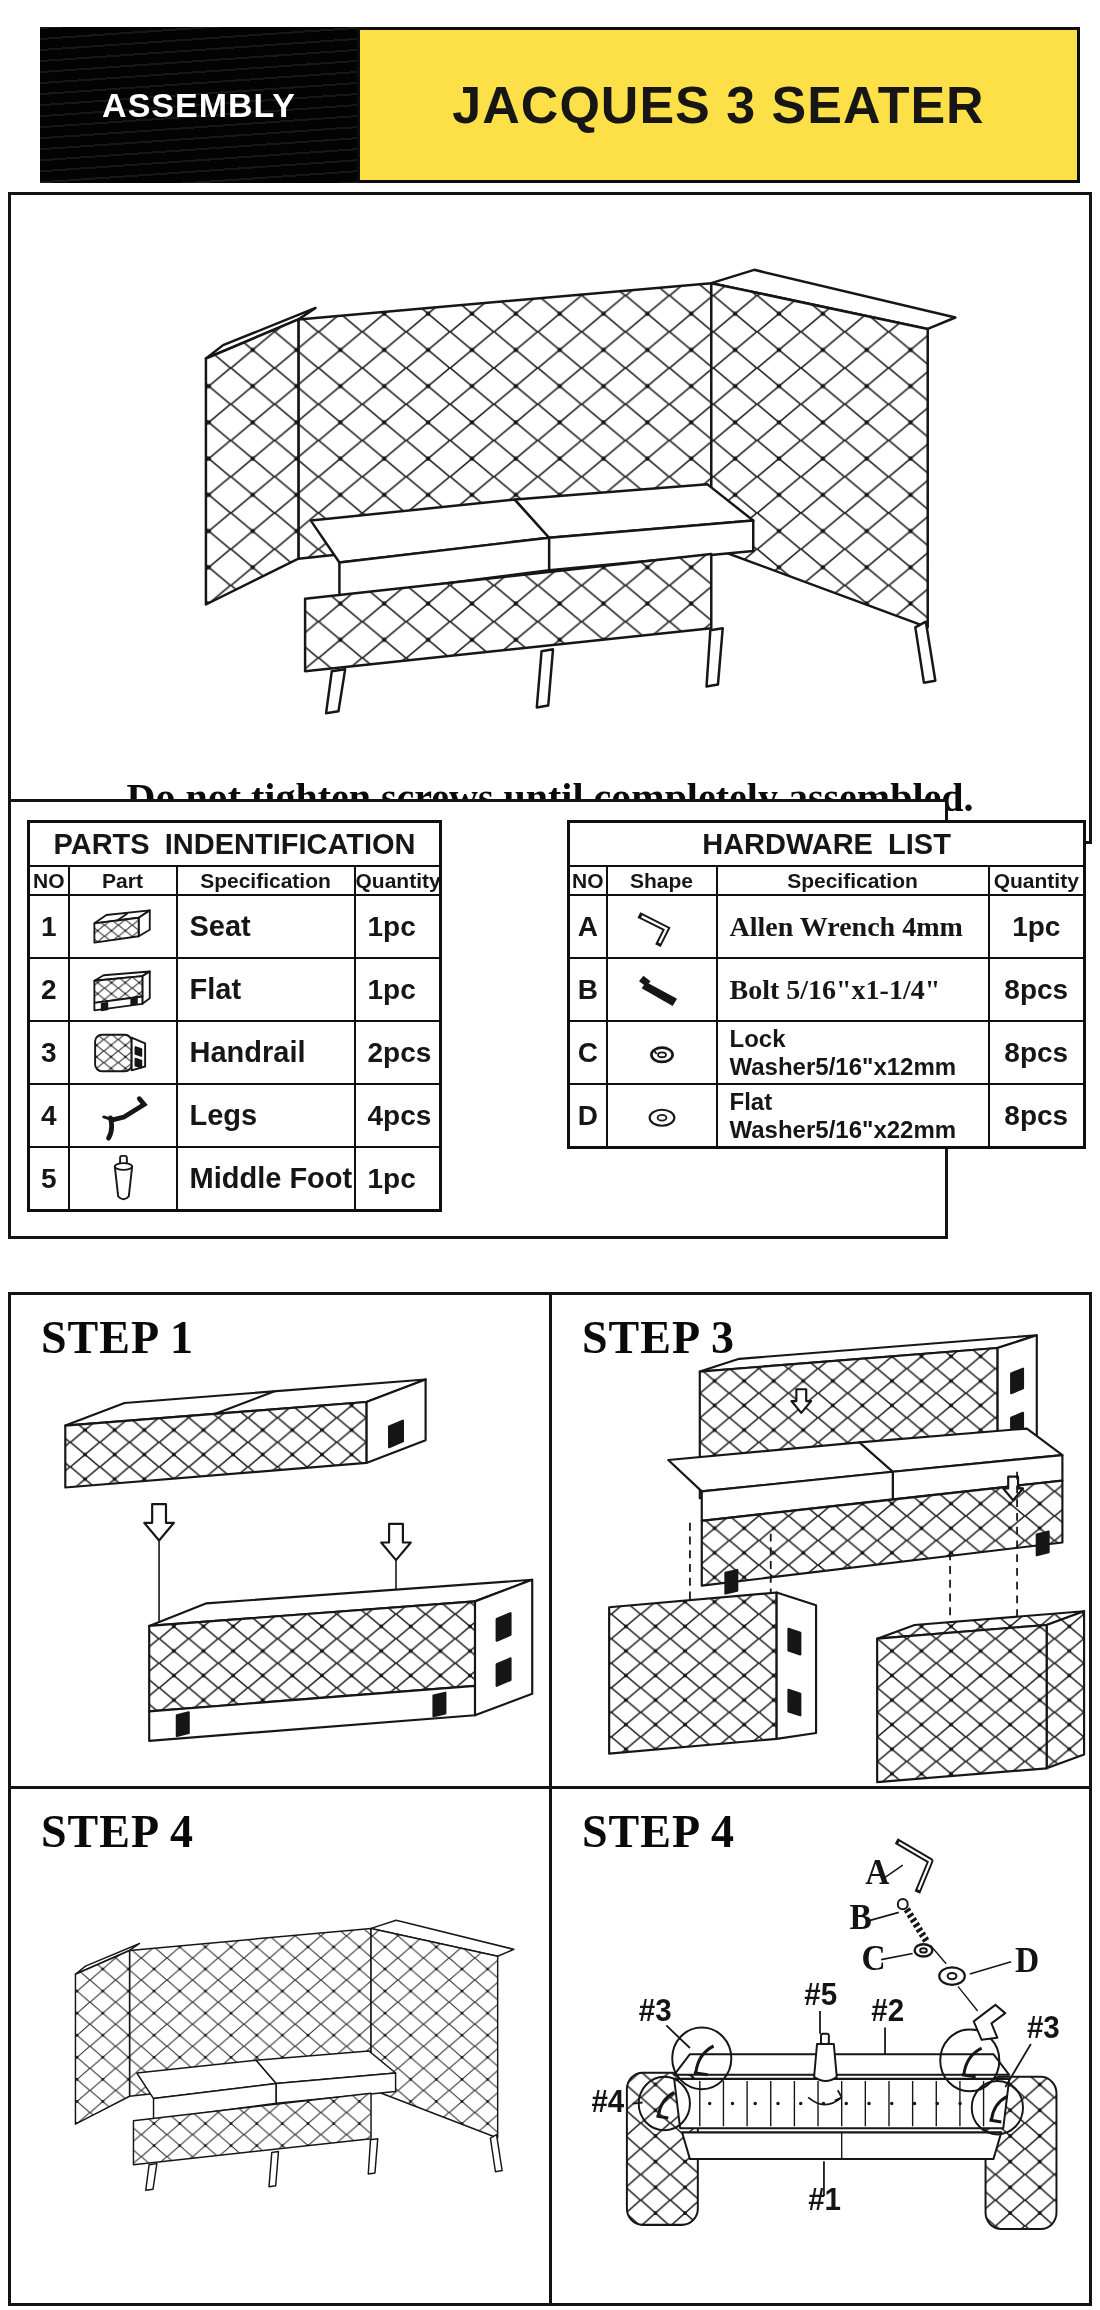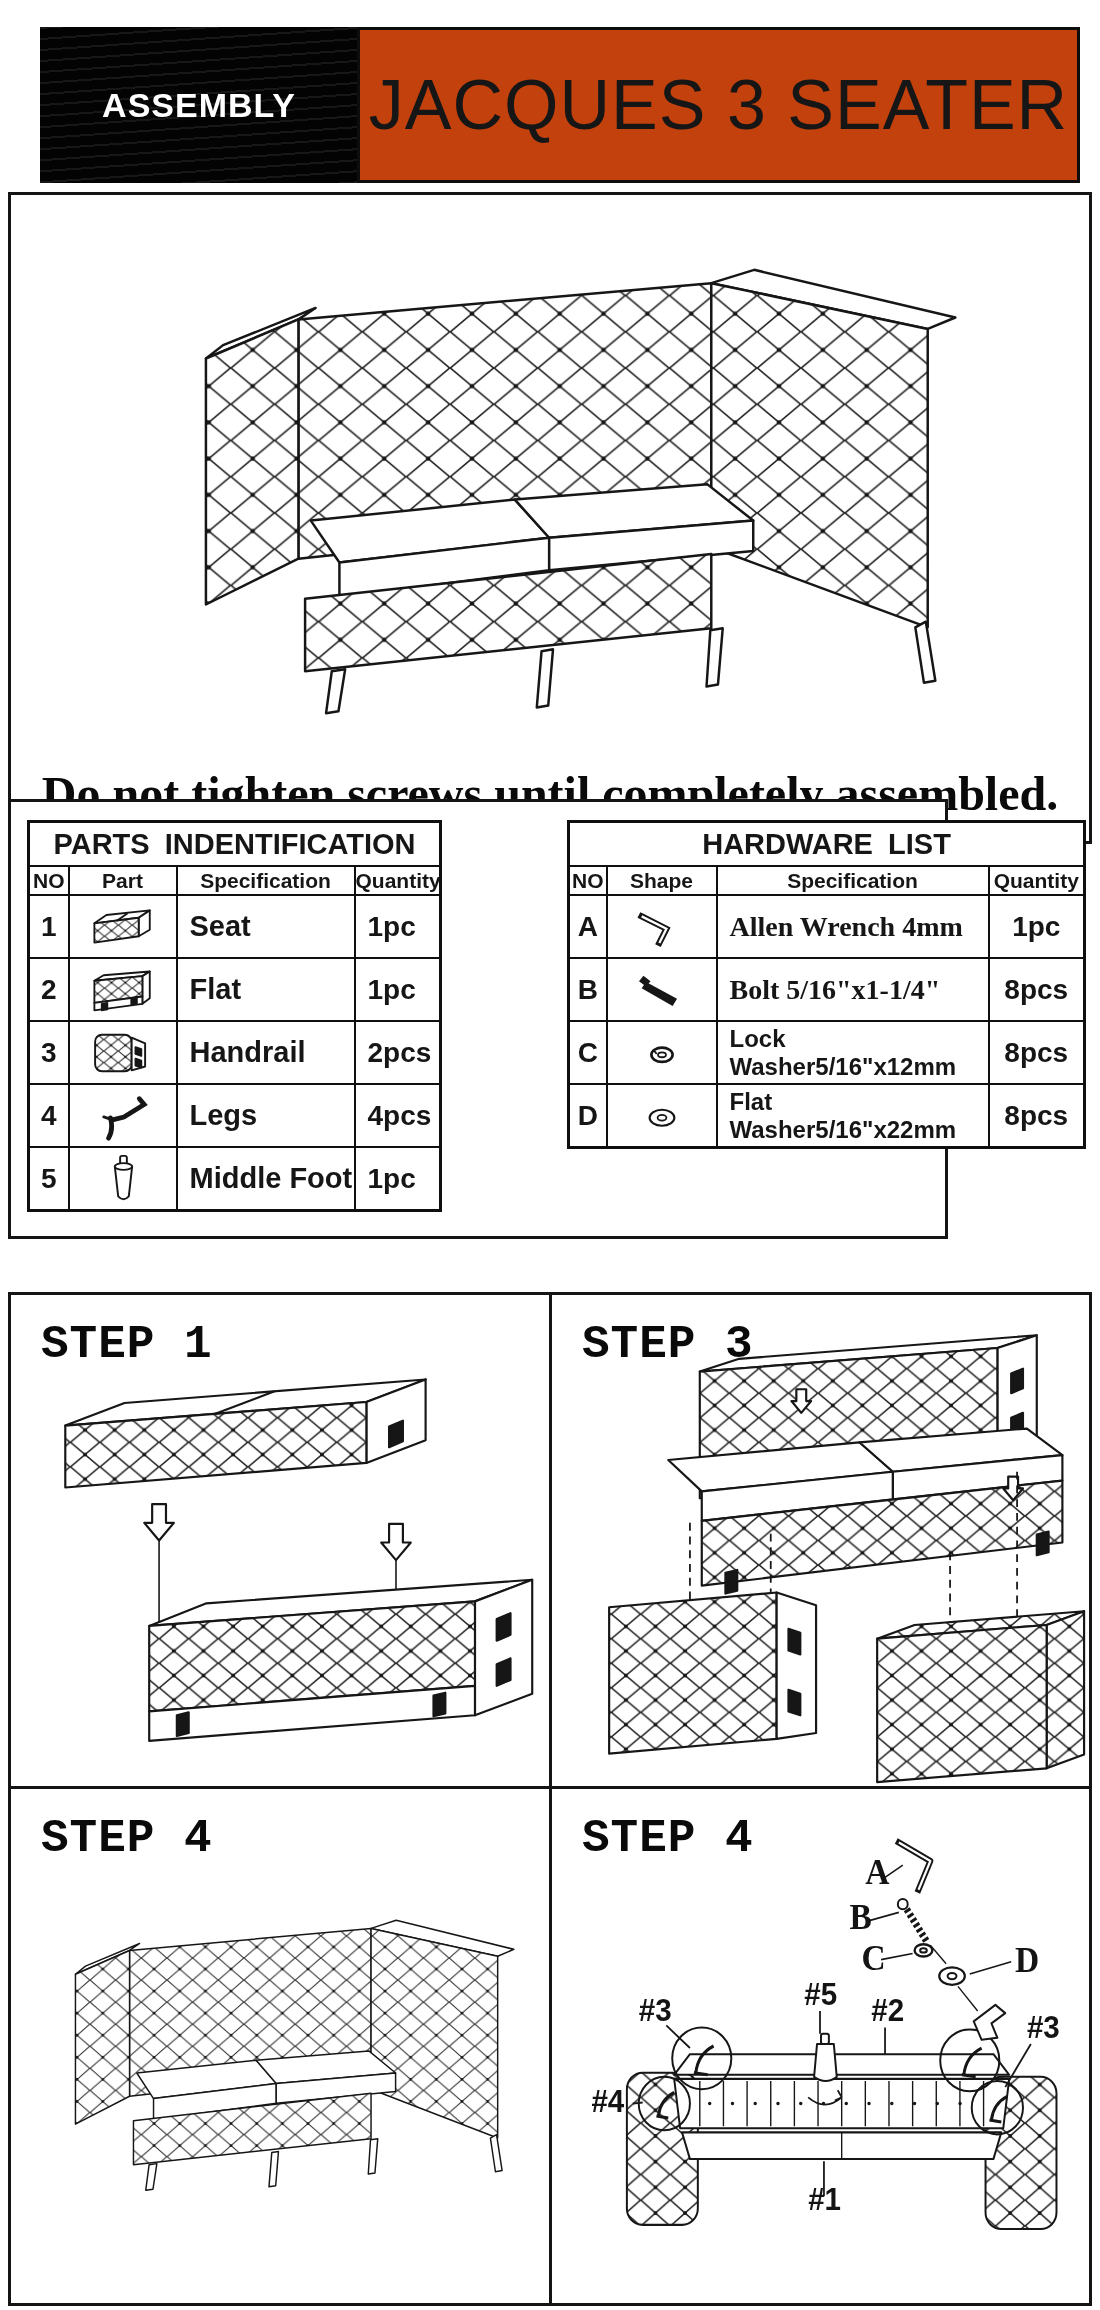--- a/index.html
+++ b/index.html
@@ -10,29 +10,29 @@
   .abs{position:absolute;box-sizing:border-box;}
 
   
   .badge{
     left:40px;top:27px;width:318px;height:156px;background-color:#030303;
     background-image:repeating-linear-gradient(176deg, rgba(70,70,70,.30) 0 2px, rgba(0,0,0,0) 2px 11px);
     color:#fff;display:flex;flex-direction:column;justify-content:center;align-items:center;
     font-weight:bold;font-size:34px;letter-spacing:1px;line-height:1.3;gap:19px;
   }
   .title-box{
-    left:357px;top:27px;width:723px;height:156px;border:3px solid #0d0d0d;background:#c2410c;
-    display:flex;align-items:center;justify-content:center;font-weight:normal;font-size:70px;letter-spacing:1px;
+    left:357px;top:27px;width:723px;height:156px;border:3px solid #0d0d0d;background:#fde047;
+    display:flex;align-items:center;justify-content:center;font-weight:bold;font-size:52px;letter-spacing:1px;
   }
 
   
   .main-box{left:8px;top:192px;width:1084px;height:652px;border:3px solid #141414;background:#fff;}
   .notice{
     position:absolute;left:0;right:0;bottom:20px;text-align:center;
-    font-family:"Liberation Serif",serif;font-weight:bold;font-size:48px;color:#0a0a0a;
+    font-family:"Liberation Serif",serif;font-weight:bold;font-size:40px;color:#0a0a0a;
   }
 
   
   .tables-box{left:8px;top:799px;width:940px;height:440px;border:3px solid #141414;background:#fff;}
   table{border-collapse:collapse;table-layout:fixed;background:#fff;border:3px solid #0f0f0f;}
   td{border:2px solid #0f0f0f;text-align:center;vertical-align:middle;padding:0;overflow:hidden;}
   .t-title td{font-weight:bold;font-size:29px;height:42px;word-spacing:7px;}
   .t-head td{font-weight:bold;font-size:21px;height:27px;}
   .t-row td{height:61px;}
   .c-no{font-weight:bold;font-size:28px;}
@@ -43,21 +43,21 @@
   .hw .c-qty{text-align:center !important;padding-left:0 !important;}
   .c-icon svg{display:block;margin:0 auto;}
 
   
   .steps{left:8px;top:1292px;width:1084px;height:1014px;border:3px solid #141414;display:grid;
          grid-template-rows:494px auto;grid-template-columns:541px auto;background:#fff;}
   .step-panel{position:relative;box-sizing:border-box;}
   .p1{border-right:3px solid #141414;border-bottom:3px solid #141414;}
   .p2{border-bottom:3px solid #141414;}
   .p3{border-right:3px solid #141414;}
-  .step-label{position:absolute;top:24px;left:30px;font-family:Liberation Mono, monospace;
+  .step-label{position:absolute;top:16px;left:30px;font-family:Liberation Serif, serif;
               font-weight:bold;font-size:46px;letter-spacing:1px;z-index:2;color:#0a0a0a;}
   .panel-svg{position:absolute;left:0;top:0;width:100%;height:100%;}
   .svg-callout{font-family:"Liberation Sans",sans-serif;font-weight:bold;font-size:30px;fill:#141414;}
   .svg-letter{font-family:"Liberation Serif",serif;font-weight:bold;font-size:34px;fill:#141414;}
 </style>
 </head>
 <body>
 
 <svg width="0" height="0" style="position:absolute" aria-hidden="true" xmlns:xlink="http://www.w3.org/1999/xlink">
   <defs>

